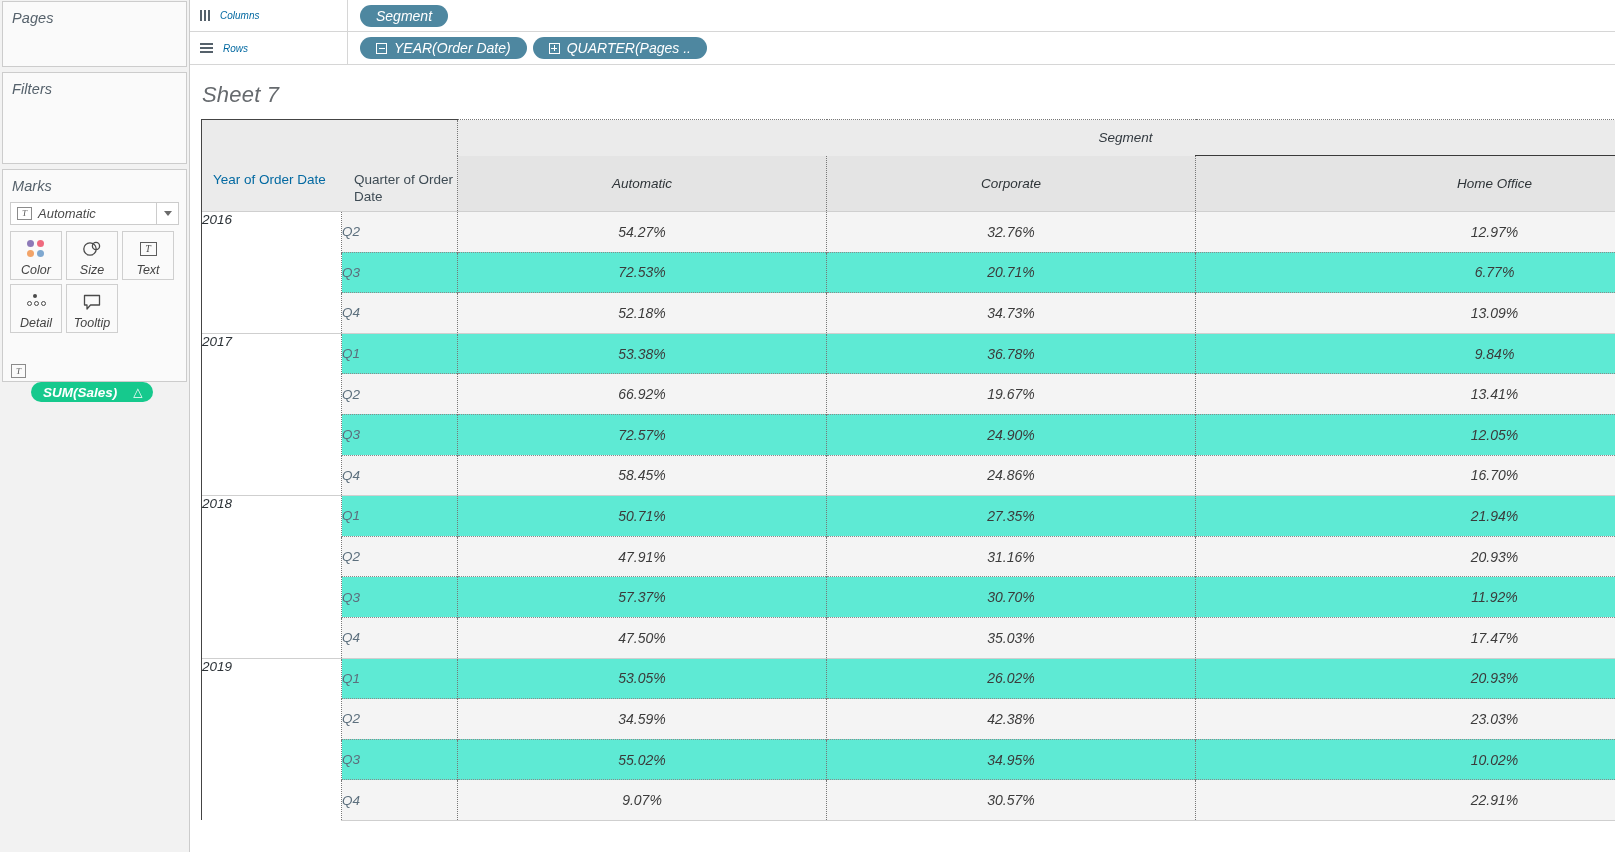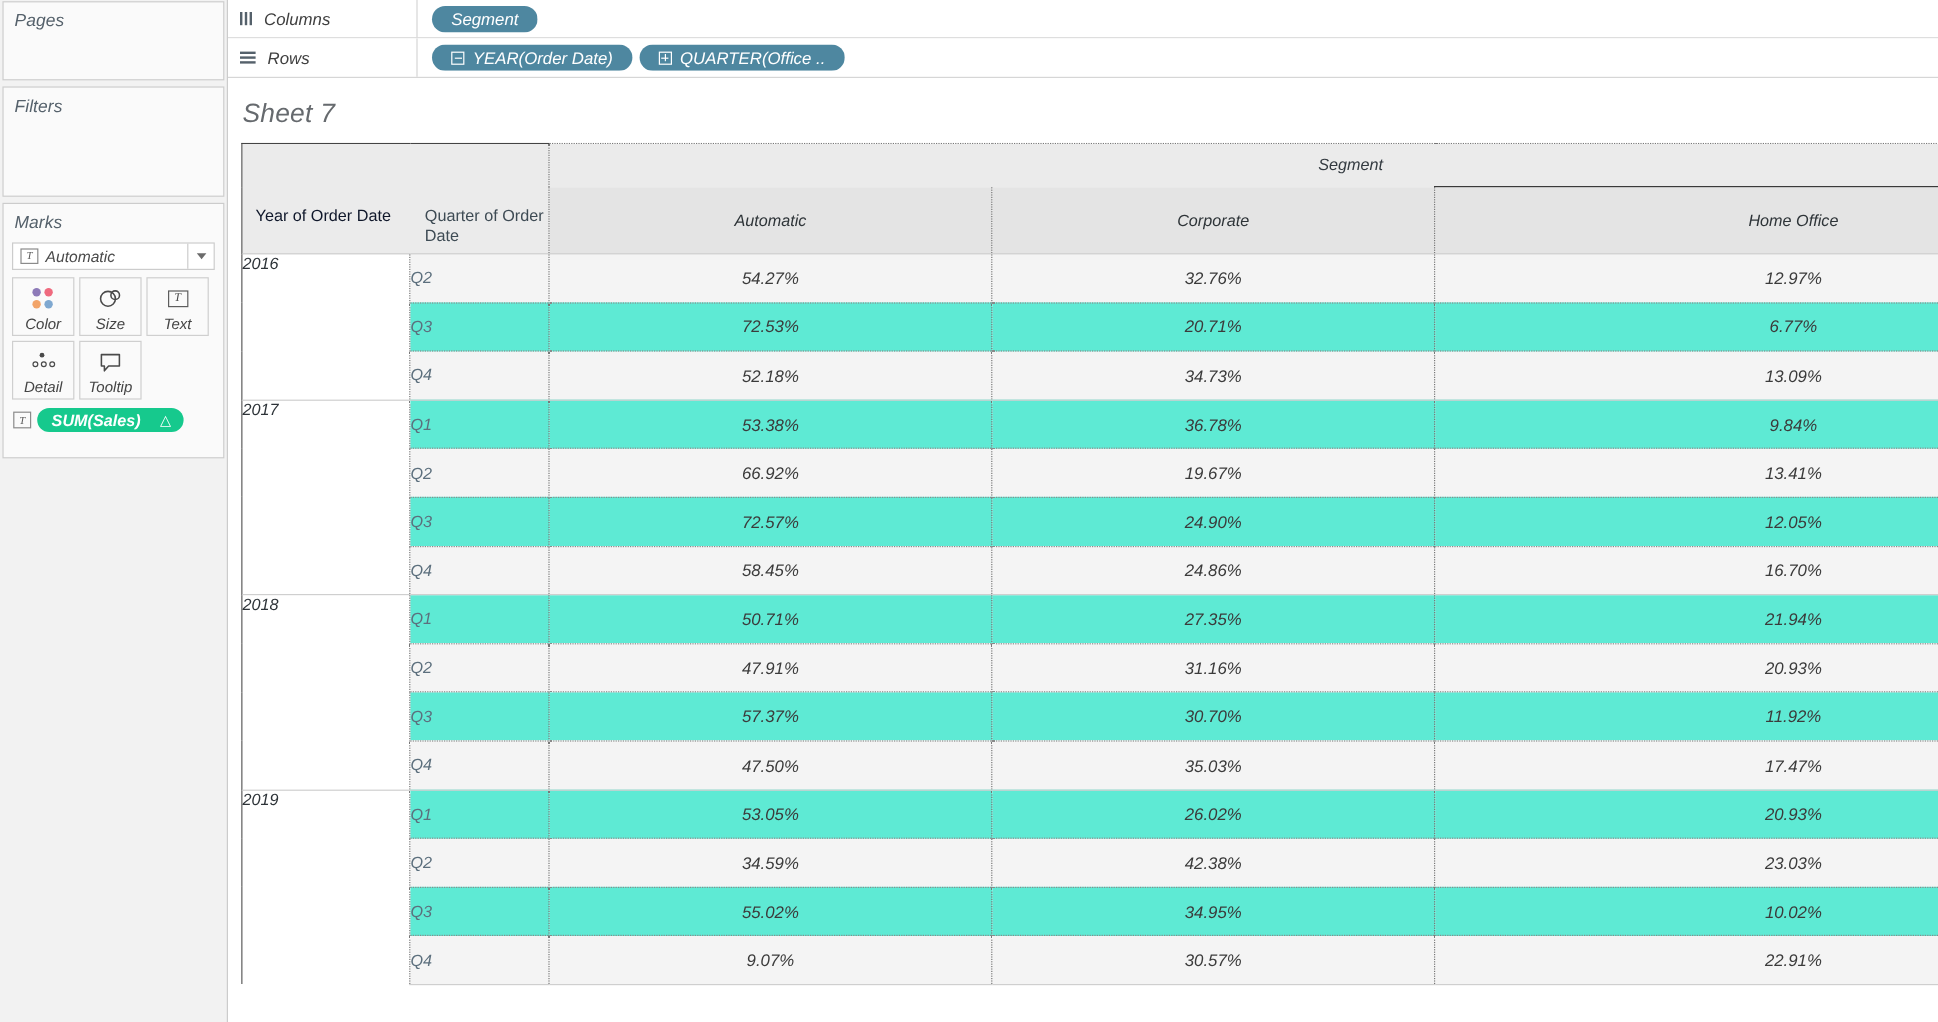--- a/index.html
+++ b/index.html
@@ -96,41 +96,41 @@
   .pill-row { padding: 7px 7px 0 8px; display: flex; align-items: center; gap: 5px; }
   .pill-tglyph {
     width: 15px; height: 14px; border: 1px solid #8b8b8b;
     font-family: "Liberation Serif", serif; font-size: 9px;
     line-height: 12px; text-align: center; color: #5a5a5a;
   }
   .green-pill {
     height: 20px; border-radius: 10px; background: #16c98d;
     color: #ffffff; font-size: 13.5px; font-weight: bold;
     display: flex; align-items: center; padding: 0 10px 0 12px;
-    gap: 16px; white-space: nowrap;
+    gap: 16px; white-space: nowrap; margin-top: 42px;
   }
   .green-pill .delta { font-size: 12px; font-weight: normal; }
 
   
   #main { flex: 1; display: flex; flex-direction: column; min-width: 0; }
 
   .shelf-bar {
     display: flex; align-items: center;
     height: 32px; background: #ffffff;
     border-bottom: 1px solid #d6d6d6;
     flex: 0 0 32px;
   }
   .shelf-bar.second { height: 33px; flex: 0 0 33px; border-bottom: 1px solid #d6d6d6; }
   .shelf-label-box {
     width: 158px; height: 100%;
     display: flex; align-items: center; gap: 10px;
     padding-left: 10px;
     border-right: 1px solid #d6d6d6;
   }
-  .shelf-label-box .s-text { font-size: 14px; color: #404040; }
+  .shelf-label-box .s-text { font-size: 10px; color: #0369a1; }
   .ic-cols { display: flex; gap: 2px; align-items: flex-end; height: 11px; }
   .ic-cols span { width: 2px; background: #55616b; }
   .ic-cols span:nth-child(1) { height: 11px; }
   .ic-cols span:nth-child(2) { height: 11px; }
   .ic-cols span:nth-child(3) { height: 11px; }
   .ic-rows { display: flex; flex-direction: column; gap: 2px; width: 13px; }
   .ic-rows span { height: 2px; background: #55616b; width: 100%; }
   .shelf-pills { display: flex; align-items: center; gap: 6px; padding-left: 12px; overflow: hidden; }
   .blue-pill {
     height: 22px; border-radius: 11px; background: #4e87a0;
@@ -316,21 +316,21 @@
           </span>
         <span class="s-text">Rows</span>
       </div>
       <div class="shelf-pills">
         <span class="blue-pill" style="background: rgb(78, 135, 160);">
           <span class="pm-box"></span>
           <span>YEAR(Order Date)</span>
         </span>
         <span class="blue-pill" style="background: rgb(78, 135, 160);">
           <span class="pm-box plus"></span>
-          <span>QUARTER(Office ..</span>
+          <span>QUARTER(Pages ..</span>
         </span>
       </div>
     </div>
 
     <div id="sheet-wrap">
       <div id="sheet-title">Sheet 7</div>
 
       <div id="tbl-outer">
         <table class="viz">
           <colgroup>
@@ -452,15 +452,15 @@
                 <td class="valcell lastcol">22.91%</td>
               </tr>
             </tbody>
         </table>
       </div>
     </div>
   </div>
 </div>
 
 <div id="corner-labels" style="position:absolute;left:206px;top:161px;width:256px;height:56px;display:flex;pointer-events:none;">
-  <div style="width:140px;font-size:13.5px;color:#0f172a;line-height:17px;padding:10px 0 0 7px;">Year of Order Date</div>
+  <div style="width:140px;font-size:13.5px;color:#0369a1;line-height:17px;padding:10px 0 0 7px;">Year of Order Date</div>
   <div style="width:116px;font-size:13.5px;color:#3e4b54;line-height:17px;padding:10px 0 0 8px;">Quarter of Order Date</div>
 </div>
 
 </body></html>

